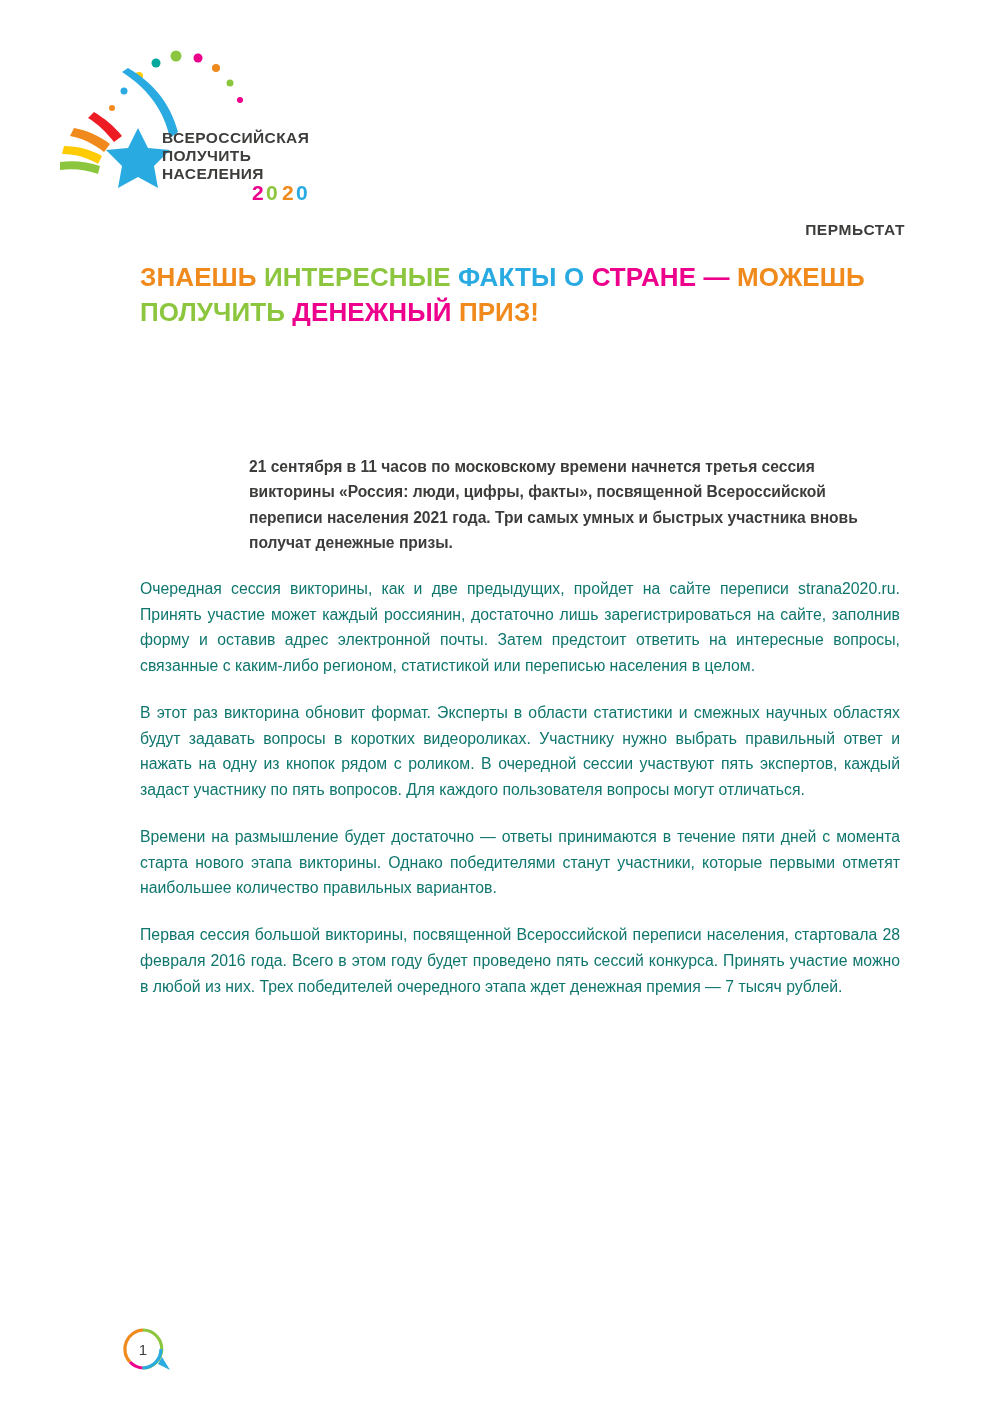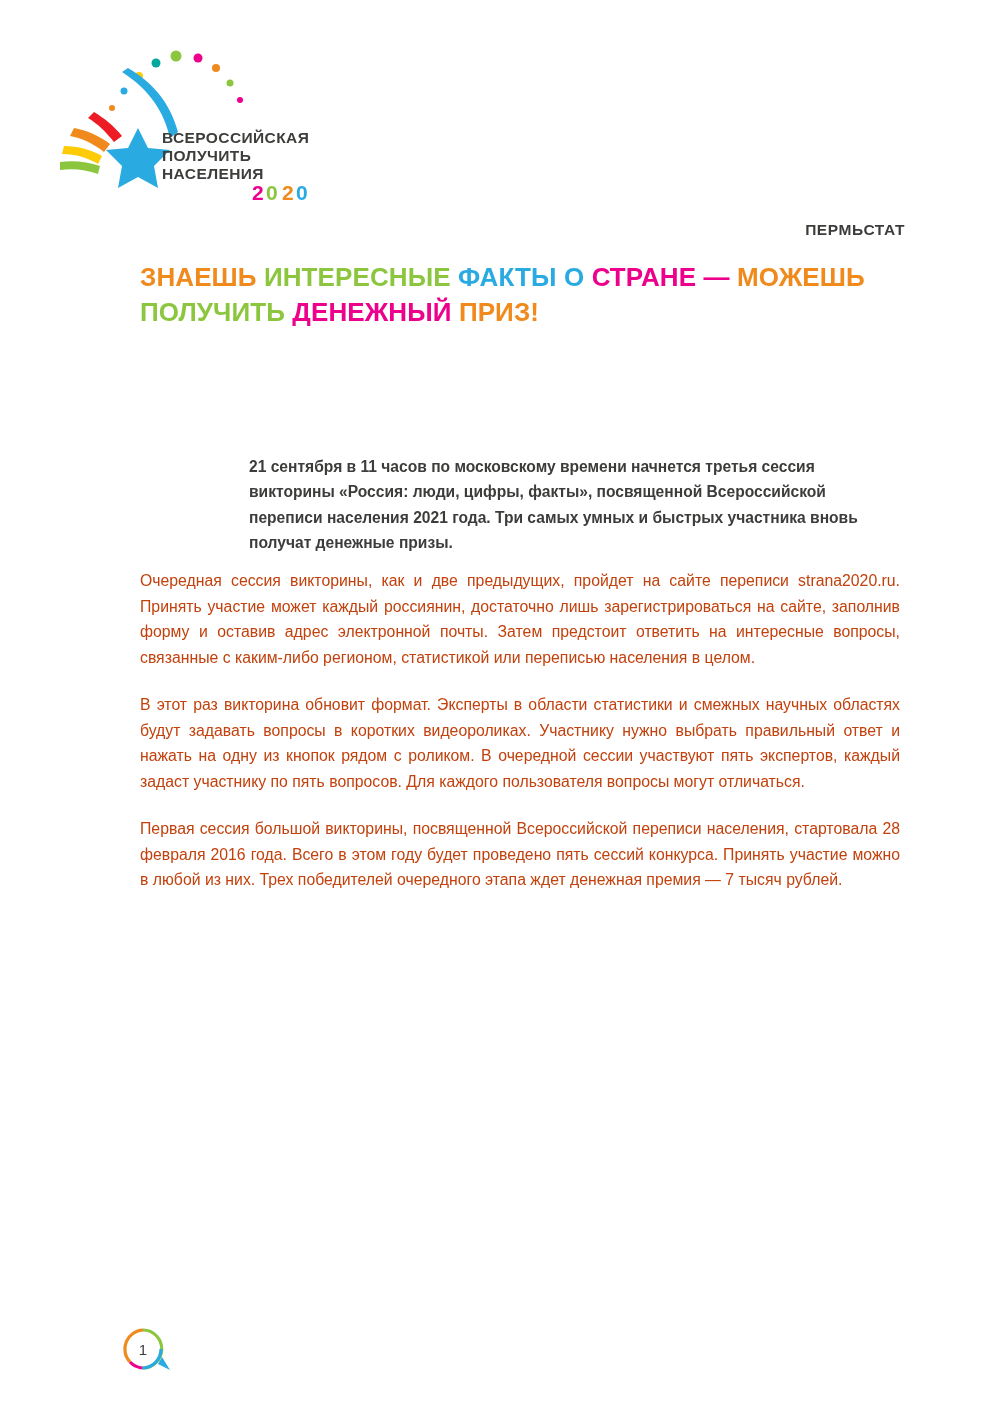--- a/index.html
+++ b/index.html
@@ -79,25 +79,25 @@
   }
 
   
   .body-copy {
     position: absolute;
     left: 140px;
     top: 560px;
     width: 760px;
   }
   .body-copy p {
-    margin: 8px 0 21px 0;
+    margin: 16px 0 21px 0;
     font-size: 15.8px;
     line-height: 1.63;
     text-align: justify;
-    color: #c2410c;
+    color: #0f766e;
   }
   .body-copy p:last-child { margin-bottom: 0; }
 
   
   .page-num-wrap {
     position: absolute;
     left: 120px;
     top: 1326px;
     width: 56px;
     height: 46px;
@@ -156,20 +156,21 @@
 
 <div class="org-name">ПЕРМЬСТАТ</div>
 
 <h1 class="title"><span class="w" style="color: rgb(240, 138, 29);">ЗНАЕШЬ </span><span class="w" style="color: rgb(140, 198, 62);">ИНТЕРЕСНЫЕ </span><span class="w" style="color: rgb(41, 171, 226);">ФАКТЫ </span><span class="w" style="color: rgb(41, 171, 226);">О </span><span class="w" style="color: rgb(236, 0, 140);">СТРАНЕ </span><span class="w" style="color: rgb(236, 0, 140);">— </span><span class="w" style="color: rgb(240, 138, 29);">МОЖЕШЬ </span><span class="w" style="color: rgb(140, 198, 62);">ПОЛУЧИТЬ </span><span class="w" style="color: rgb(236, 0, 140);">ДЕНЕЖНЫЙ </span><span class="w" style="color: rgb(240, 138, 29);">ПРИЗ!</span></h1>
 
 <div class="lead">21 сентября в 11 часов по московскому времени начнется третья сессия викторины «Россия: люди, цифры, факты», посвященной Всероссийской переписи населения 2021 года. Три самых умных и быстрых участника вновь получат денежные призы.</div>
 
 <div class="body-copy">
     <p>Очередная сессия викторины, как и две предыдущих, пройдет на сайте переписи strana2020.ru. Принять участие может каждый россиянин, достаточно лишь зарегистрироваться на сайте, заполнив форму и оставив адрес электронной почты. Затем предстоит ответить на интересные вопросы, связанные с каким-либо регионом, статистикой или переписью населения в целом.</p>
     <p>В этот раз викторина обновит формат. Эксперты в области статистики и смежных научных областях будут задавать вопросы в коротких видеороликах. Участнику нужно выбрать правильный ответ и нажать на одну из кнопок рядом с роликом. В очередной сессии участвуют пять экспертов, каждый задаст участнику по пять вопросов. Для каждого пользователя вопросы могут отличаться.</p>
+    <p>Времени на размышление будет достаточно — ответы  принимаются в течение пяти дней с момента старта нового этапа викторины. Однако победителями станут участники, которые первыми отметят наибольшее количество правильных вариантов.</p>
     <p>Первая сессия большой викторины, посвященной Всероссийской переписи населения, стартовала 28 февраля 2016 года. Всего в этом году будет проведено пять сессий конкурса. Принять участие можно в любой из них. Трех победителей очередного этапа ждет денежная премия — 7 тысяч рублей.</p>
   </div>
 
 <div class="page-num-wrap">
   <svg width="56" height="46" viewBox="0 0 56 46" xmlns="http://www.w3.org/2000/svg">
     <path d="M 23 4 A 19 19 0 1 1 22.5 42" fill="none" stroke="#8cc63e" stroke-width="3.2"></path>
     <path d="M 23 4 A 19 19 0 0 0 10 36" fill="none" stroke="#f08a1d" stroke-width="3.2"></path>
     <path d="M 10 36 A 19 19 0 0 0 22.5 42" fill="none" stroke="#ec008c" stroke-width="3.2"></path>
     <path d="M 41 23 A 19 19 0 0 1 22.5 42" fill="none" stroke="#29abe2" stroke-width="3.2"></path>
     <path d="M 38 38 L 50 44 L 42 31 Z" fill="#29abe2"></path>

